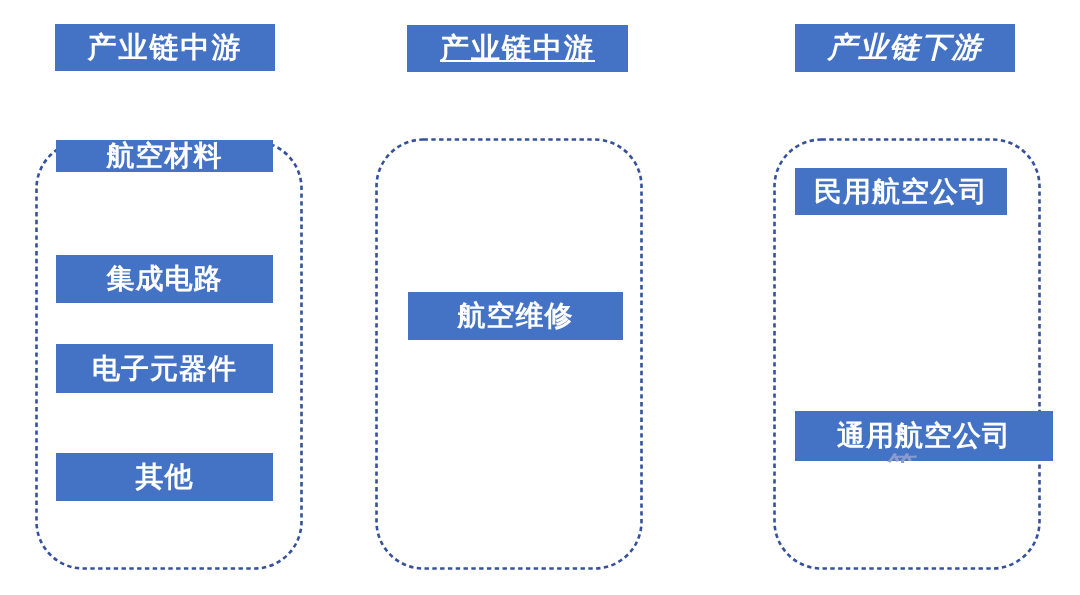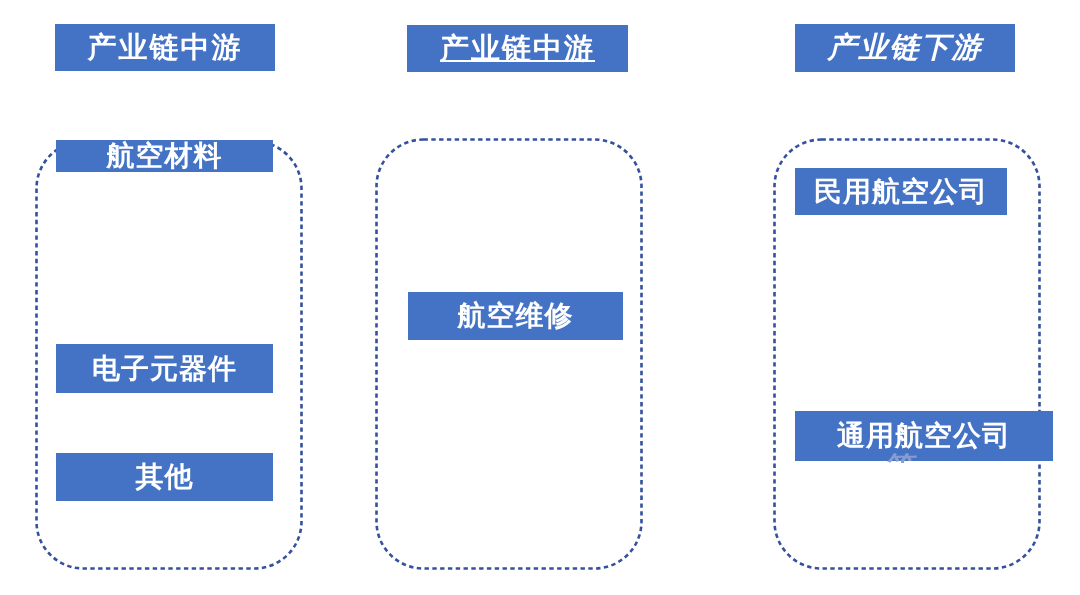--- a/index.html
+++ b/index.html
@@ -91,20 +91,21 @@
     </svg>
   </div>
 
   <div class="col col-3">
     <svg width="268" height="432" viewBox="0 0 268 432">
       <rect x="1.5" y="1.5" width="265" height="429" rx="47" ry="47" fill="none" stroke="#35519E" stroke-width="2.6" stroke-dasharray="4.4 3.4"></rect>
     </svg>
   </div>
 
   <div class="node n-up-1">航空材料</div>
+  <div class="node n-up-2">集成电路</div>
   <div class="node n-up-3">电子元器件</div>
   <div class="node n-up-4">其他</div>
 
   <div class="node n-mid-1">航空维修</div>
 
   <div class="node n-dn-1">民用航空公司</div>
   <div class="node n-dn-2">通用航空公司</div>
 
   <div class="clip-char">等</div>
 

